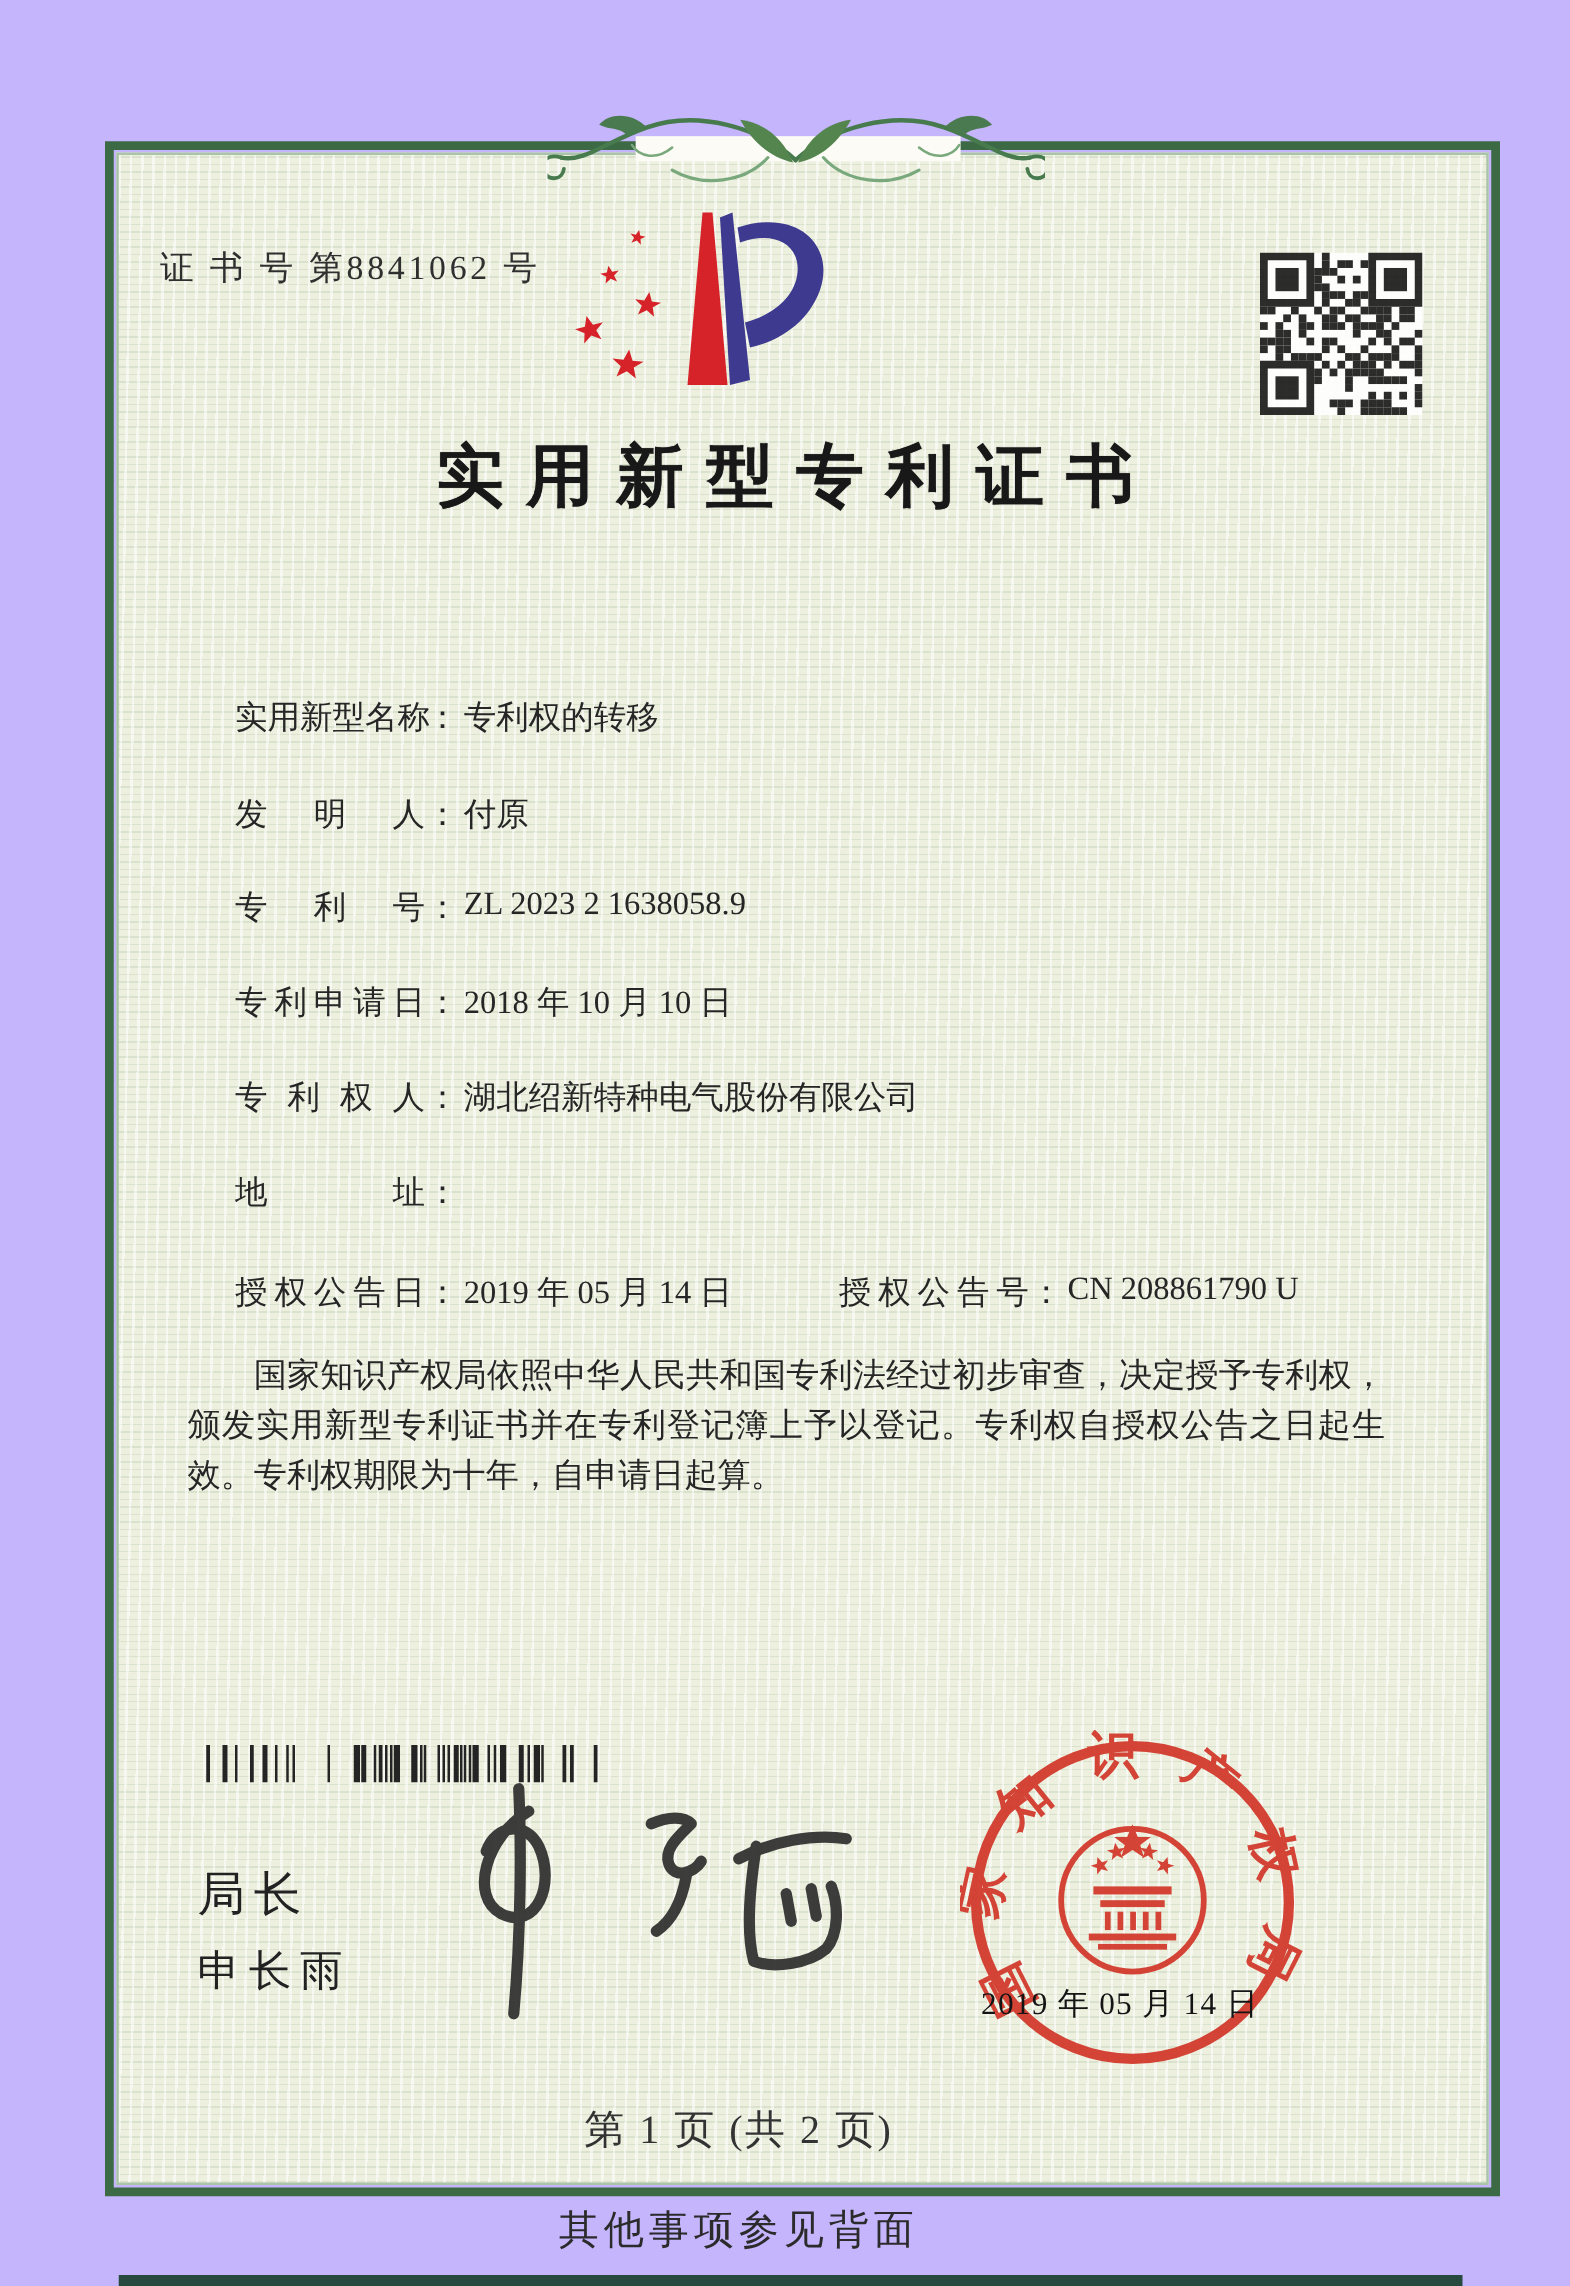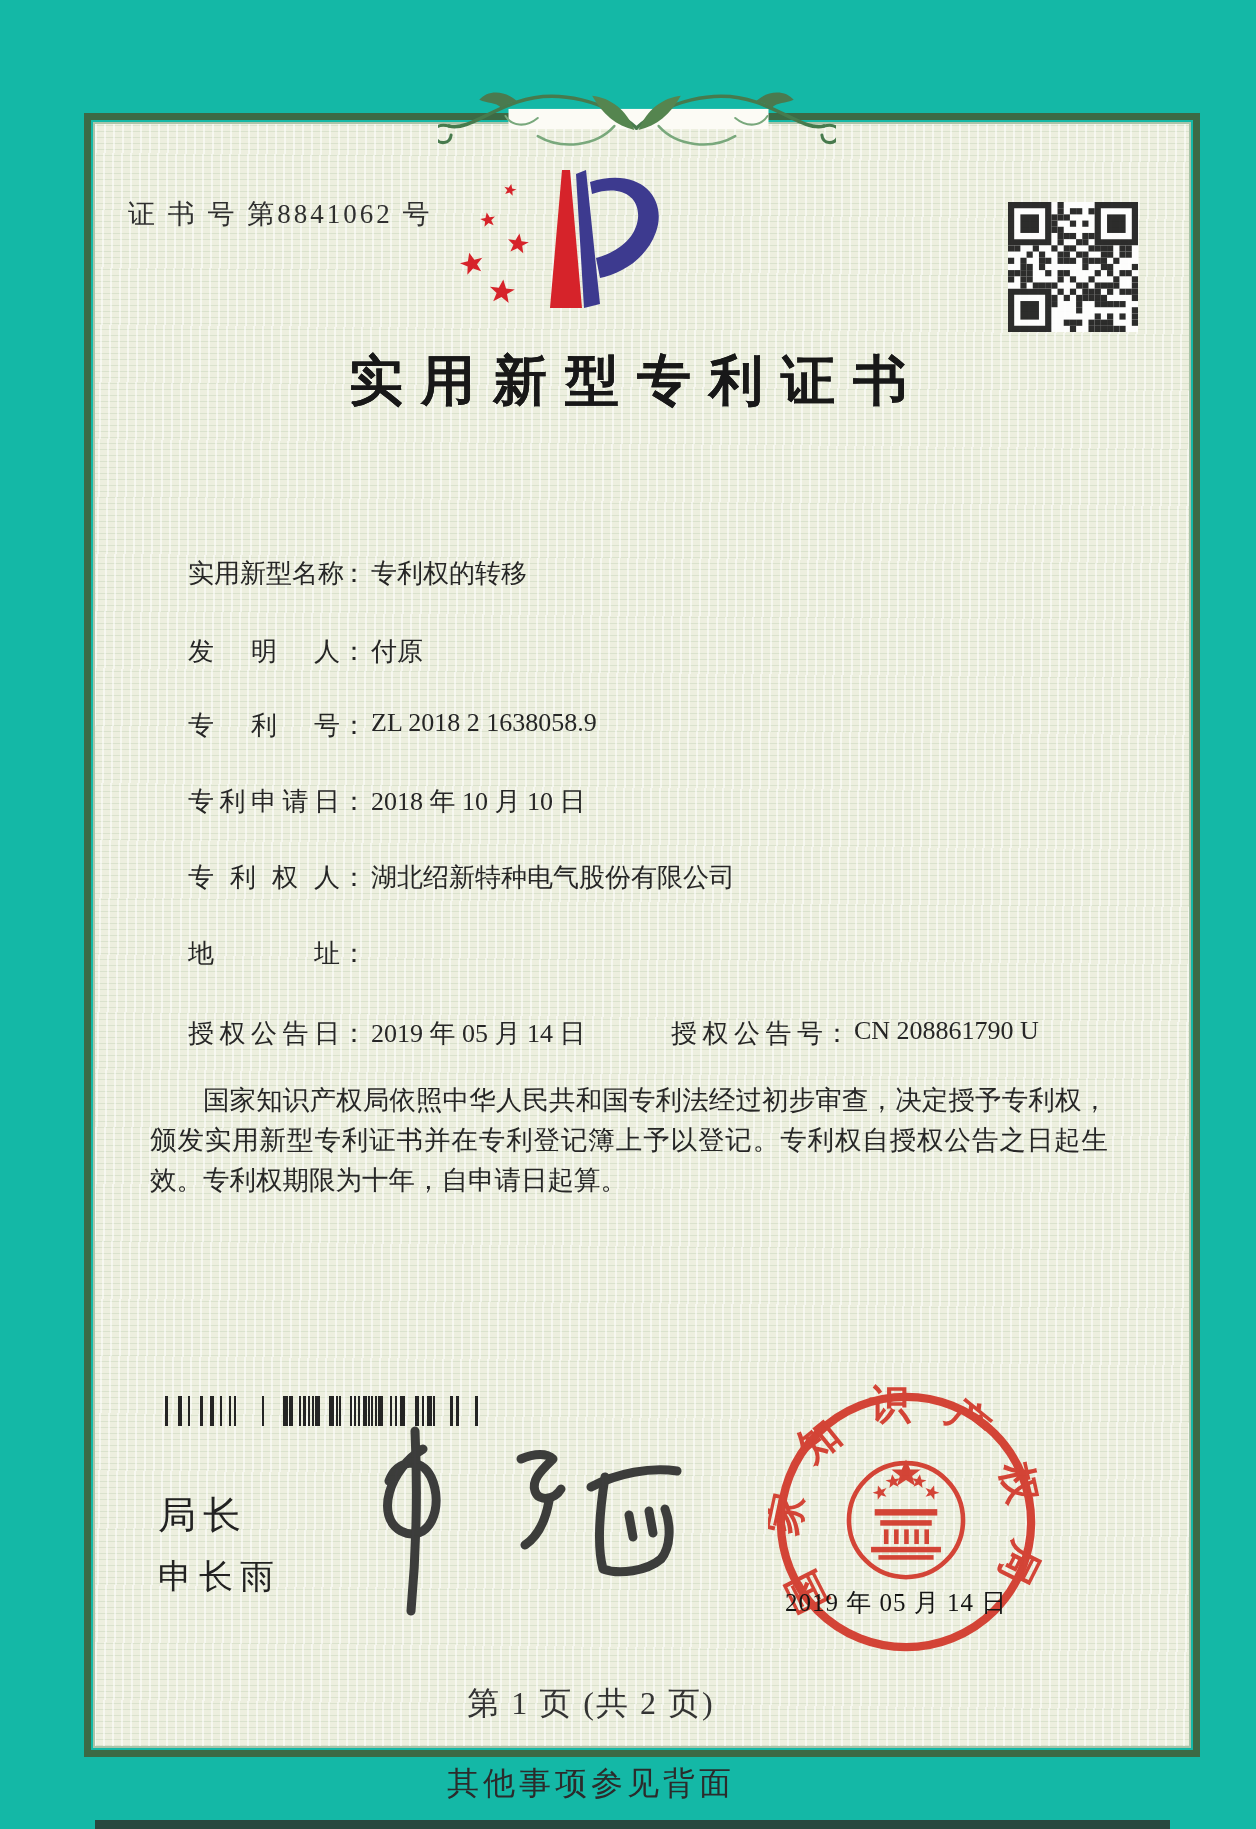--- a/index.html
+++ b/index.html
@@ -1,18 +1,18 @@
 <!DOCTYPE html>
 <html><head>
 <meta charset="utf-8">
 <style>
   html,body{margin:0;padding:0;background:#e8e8e8;}
   .page{
     position:relative;width:1256px;height:1829px;margin:0 auto;
-    background:#14b8a6;overflow:hidden;
+    background:#c4b5fd;overflow:hidden;
     font-family:"Liberation Serif","DejaVu Serif",serif;
     color:#262626;
   }
   
   .frame{position:absolute;left:84px;top:113px;width:1102px;height:1630px;
     border:7px solid #3c6a45;z-index:0;}
   .frame-inner{position:absolute;inset:2px;border:2px solid #a9c4a9;
     background-color:#edefdf;
     background-image:
       repeating-linear-gradient(91deg, rgba(255,255,255,.55) 0 2px, rgba(255,255,255,0) 2px 9px),
@@ -272,21 +272,21 @@
       <span class="val">专利权的转移</span>
   </div>
   <div class="row r2">
     <span class="lbl">发明人</span>
       <span class="colon">：</span>
       <span class="val">付原</span>
   </div>
   <div class="row r3">
     <span class="lbl">专利号</span>
       <span class="colon">：</span>
-      <span class="val">ZL 2018 2 1638058.9</span>
+      <span class="val">ZL 2023 2 1638058.9</span>
   </div>
   <div class="row r4">
     <span class="lbl">专利申请日</span>
       <span class="colon">：</span>
       <span class="val">2018 年 10 月 10 日</span>
   </div>
   <div class="row r5">
     <span class="lbl">专利权人</span>
       <span class="colon">：</span>
       <span class="val">湖北绍新特种电气股份有限公司</span>

